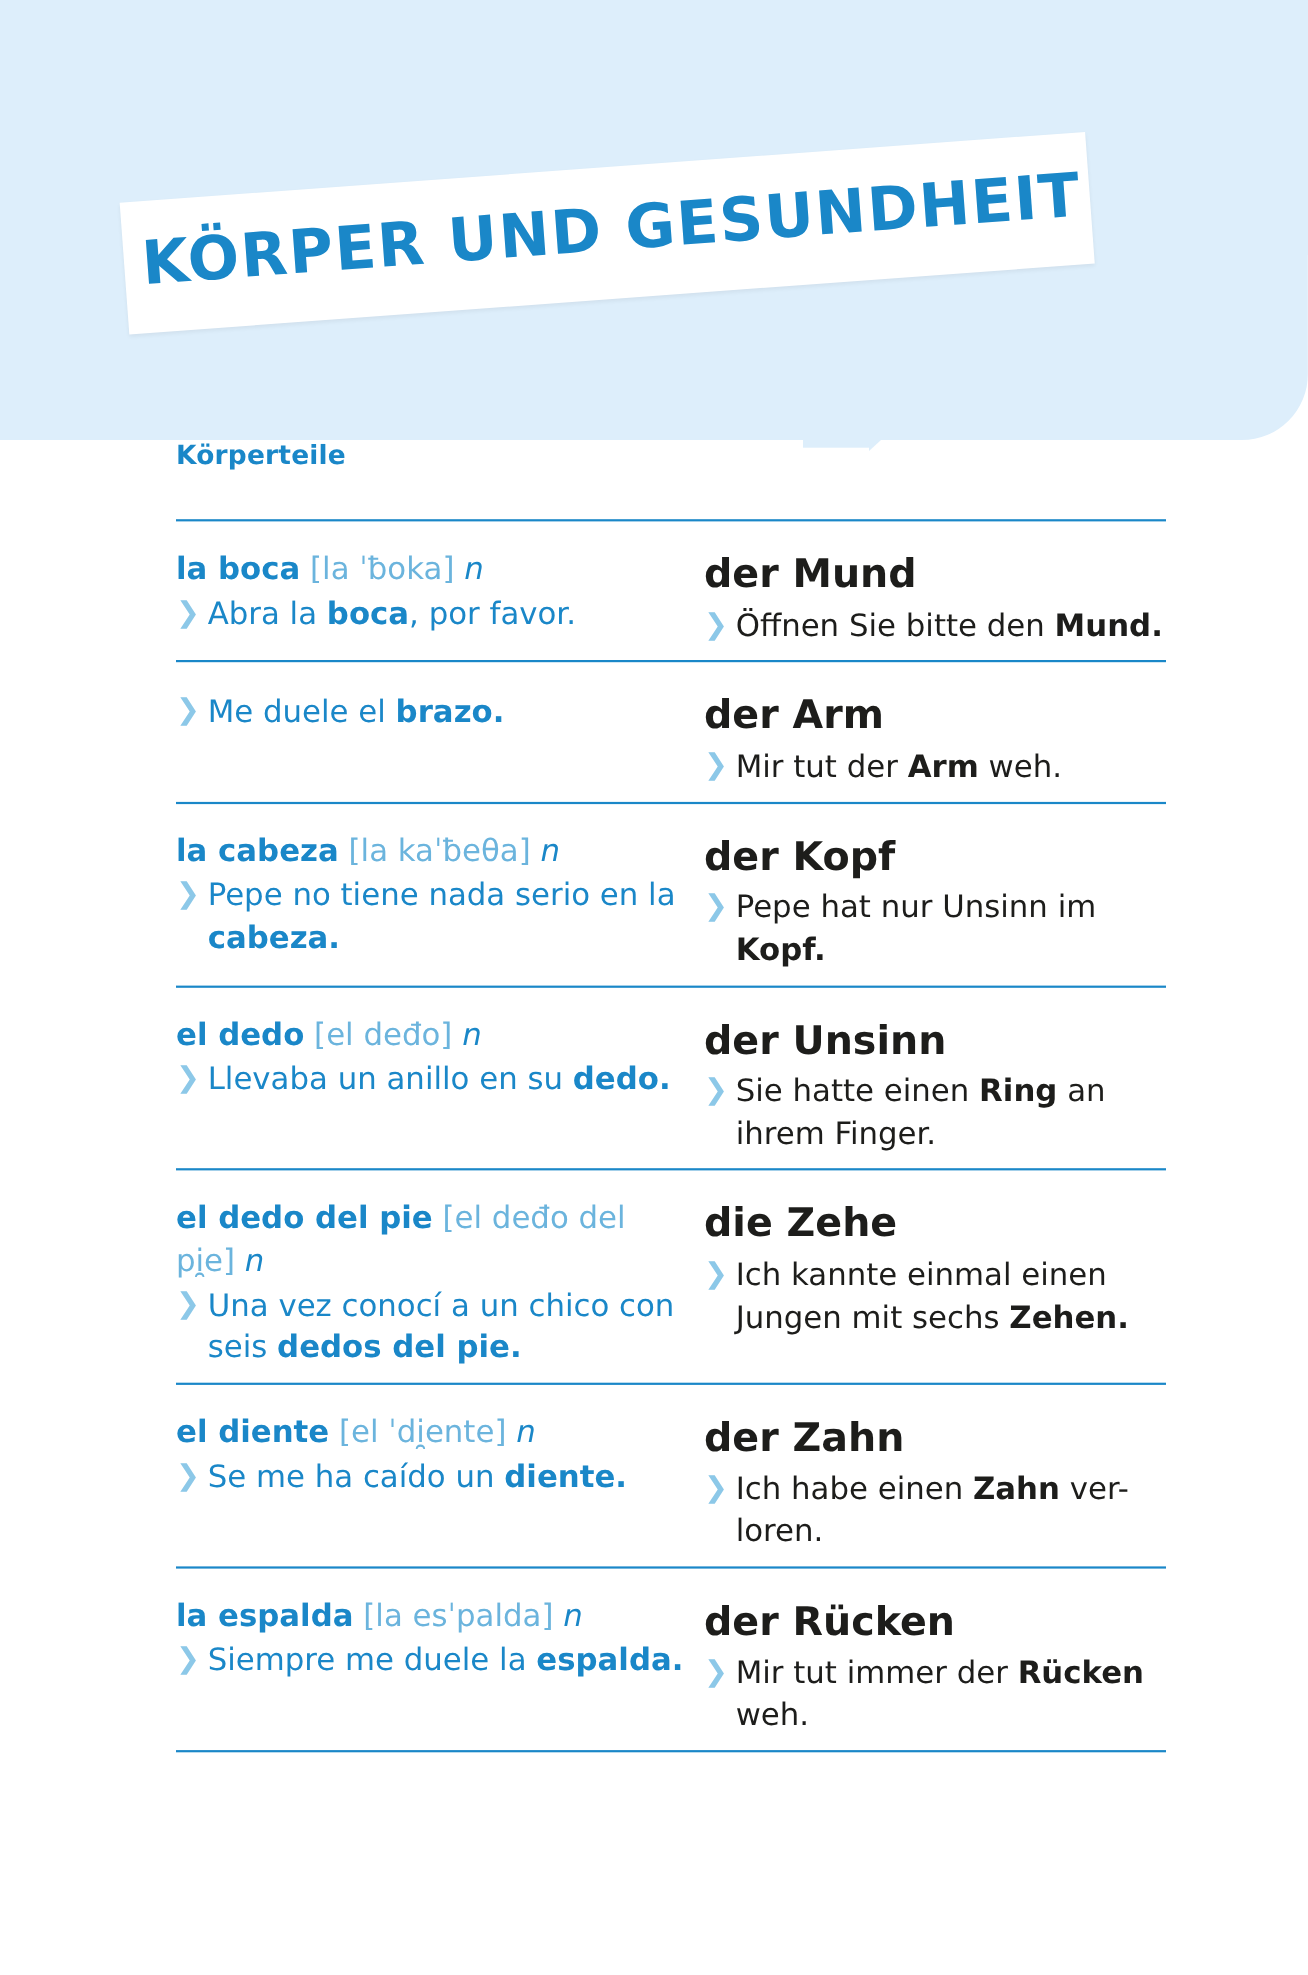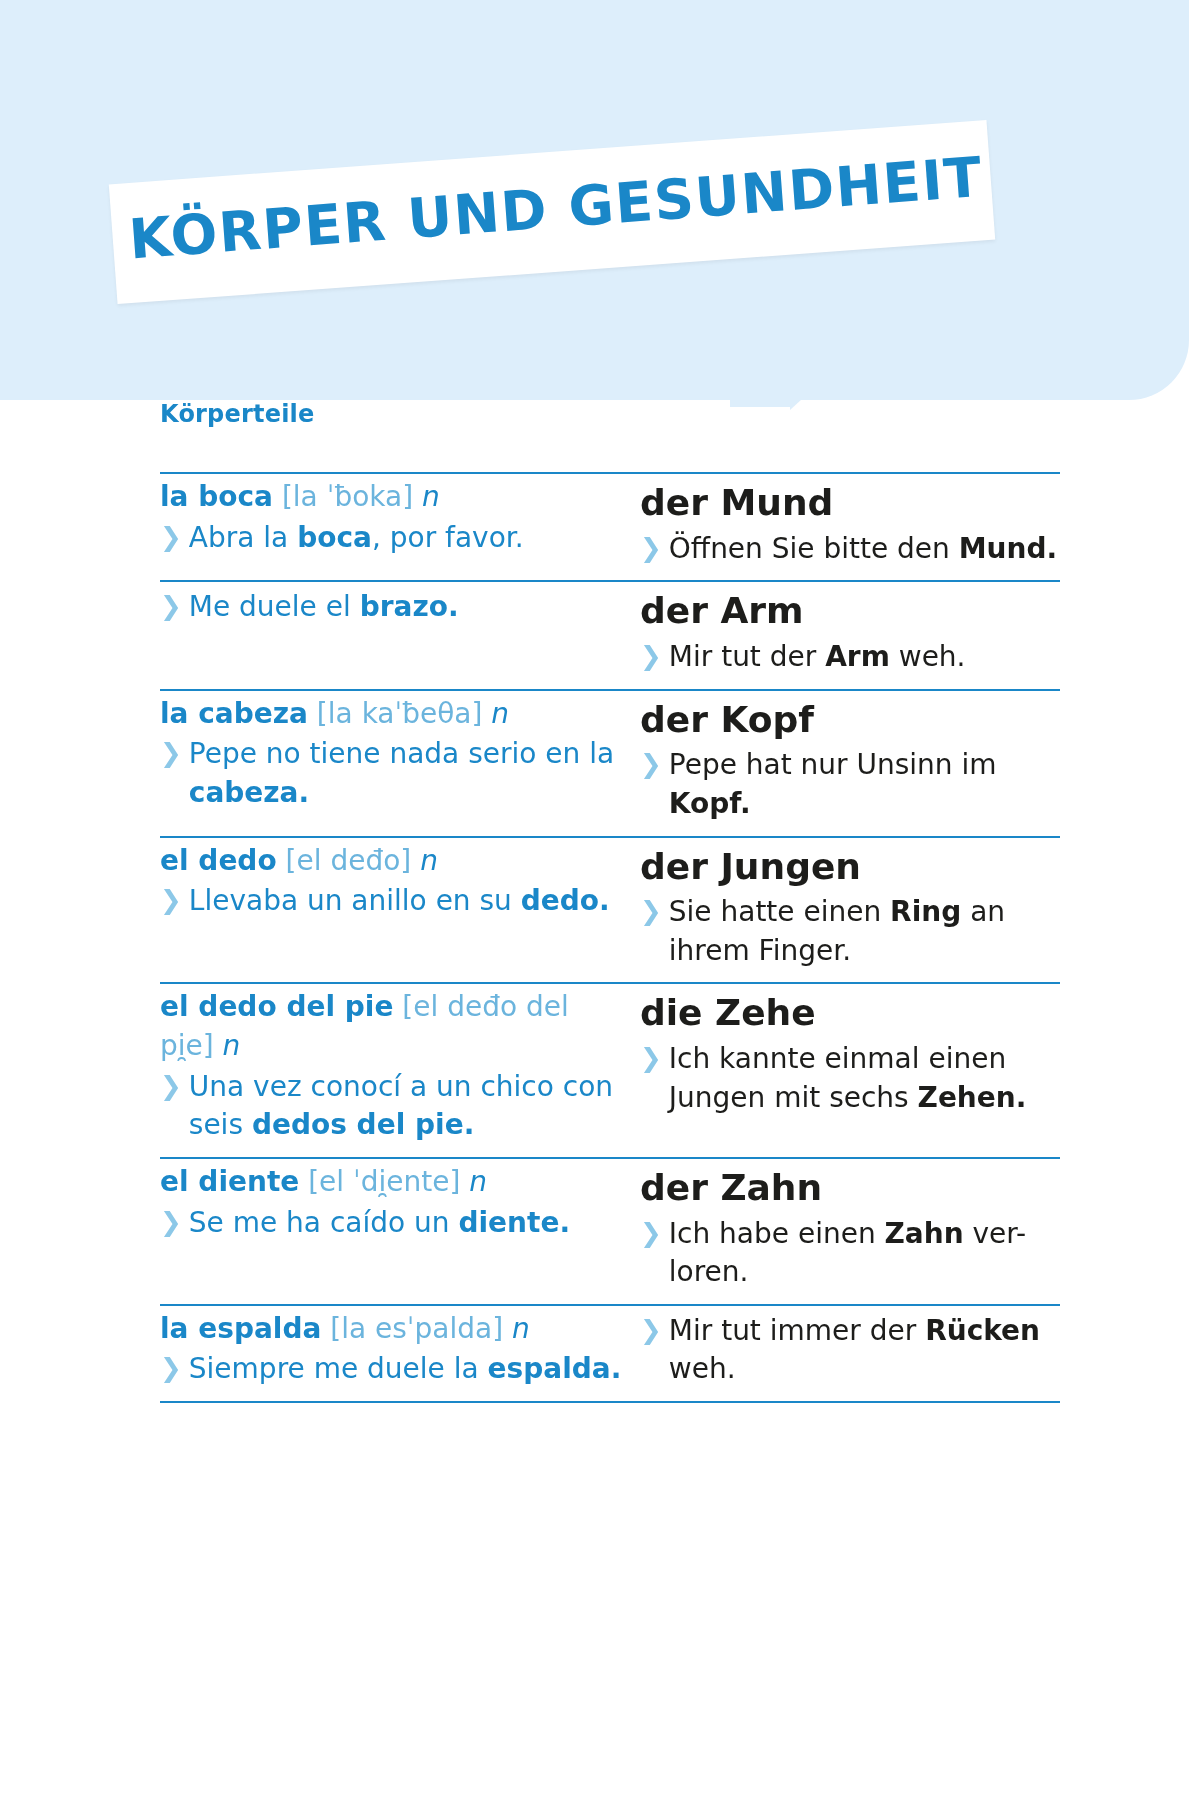--- a/index.html
+++ b/index.html
@@ -90,21 +90,21 @@
     position: absolute;
     left: 160px;
     top: 72px;
     width: 900px;
   }
 
   .entry {
     display: flex;
     width: 900px;
     border-bottom: 2px solid #1a87c8;
-    padding: 4px 0 12px 0;
+    padding: 24px 0 12px 0;
     box-sizing: border-box;
   }
   .entry:first-child {
     border-top: 2px solid #1a87c8;
   }
   .col-es {
     width: 480px;
     padding-right: 14px;
     box-sizing: border-box;
   }
@@ -219,21 +219,21 @@
       </div>
       <div class="entry">
         <div class="col-es">
           <div class="headword"><span>el dedo</span><span class="phon"> [el deđo] </span><span class="pos">n</span></div>
           <div class="example">
             <span class="bullet">❯</span>
             <span class="ex-es">Llevaba un anillo en su <b>dedo.</b></span>
           </div>
         </div>
         <div class="col-de">
-          <div class="de-headword">der Jungen</div>
+          <div class="de-headword">der Unsinn</div>
           <div class="example">
             <span class="bullet">❯</span>
             <span class="ex-de">Sie hatte einen <b>Ring</b> an ihrem Finger.</span>
           </div>
         </div>
       </div>
       <div class="entry">
         <div class="col-es">
           <div class="headword"><span>el dedo del pie</span><span class="phon"> [el deđo del pi̯e] </span><span class="pos">n</span></div>
           <div class="example">
@@ -267,20 +267,21 @@
       </div>
       <div class="entry">
         <div class="col-es">
           <div class="headword"><span>la espalda</span><span class="phon"> [la esˈpalda] </span><span class="pos">n</span></div>
           <div class="example">
             <span class="bullet">❯</span>
             <span class="ex-es">Siempre me duele la <b>espalda.</b></span>
           </div>
         </div>
         <div class="col-de">
+          <div class="de-headword">der Rücken</div>
           <div class="example">
             <span class="bullet">❯</span>
             <span class="ex-de">Mir tut immer der <b>Rücken</b> weh.</span>
           </div>
         </div>
       </div>
     </div>
 </div>
 
 </body></html>

